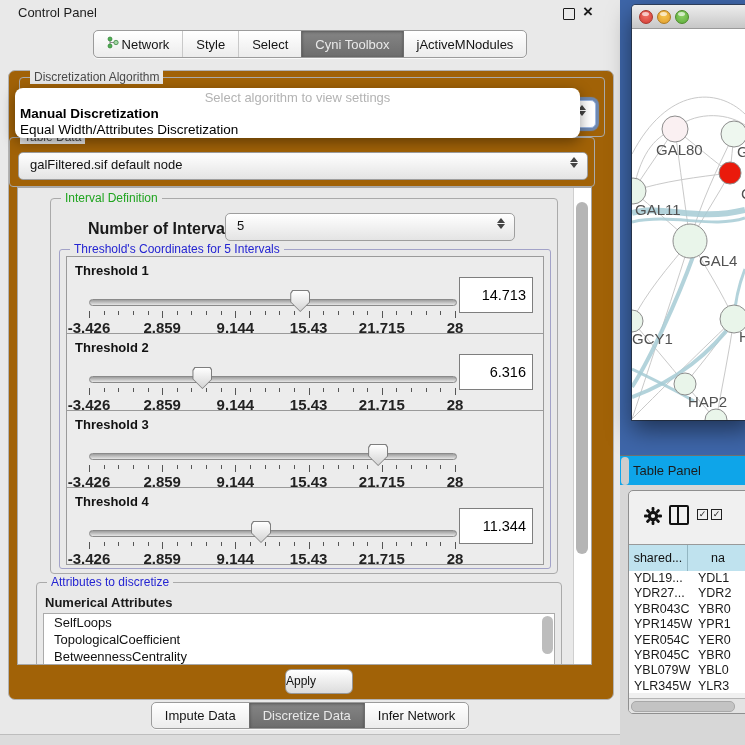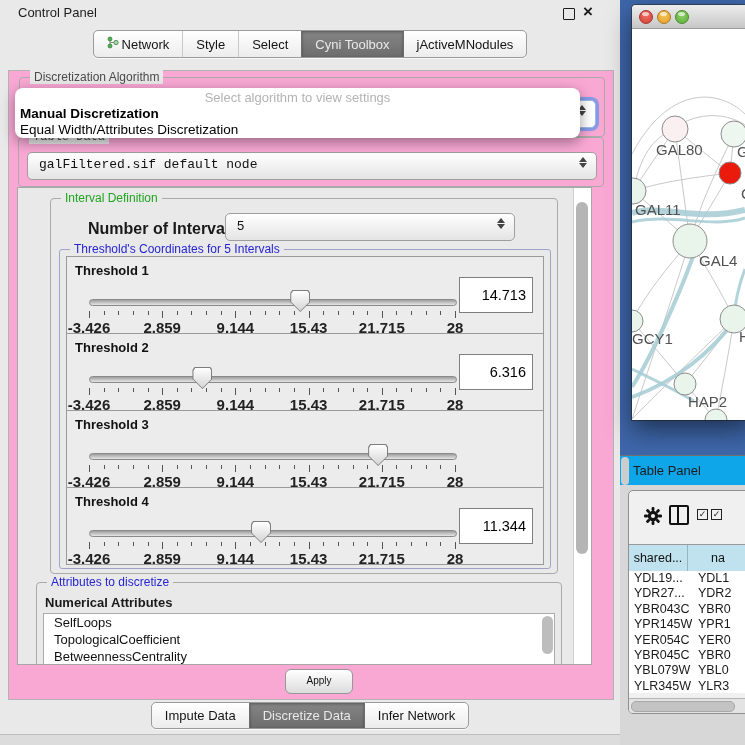--- a/index.html
+++ b/index.html
@@ -24,40 +24,40 @@
   .segmented{display:inline-flex;border:1px solid #9b9b9b;border-radius:5px;overflow:hidden;
     background:linear-gradient(#ffffff,#ececec);box-shadow:0 1px 0 rgba(255,255,255,.7);}
   .segment{padding:5px 13px;font-size:13px;color:#141414;border-left:1px solid #c9c9c9;
     display:flex;align-items:center;gap:3px;white-space:nowrap;}
   .segment:first-child{border-left:none;}
   .segment.selected{background:linear-gradient(#858585,#6d6d6d);color:#e9e9e9;border-left-color:#6d6d6d;
     box-shadow:inset 0 1px 3px rgba(0,0,0,.35);}
   .segment.selected + .segment{border-left-color:#6d6d6d;}
 
   
-  .outer-box{left:8px;top:70px;width:604px;height:628px;border:1px solid #b3b3b3;border-radius:0;background:#f9a8d4;}
+  .outer-box{left:8px;top:70px;width:604px;height:628px;border:1px solid #b3b3b3;border-radius:7px;background:#a16207;}
 
   .group{position:absolute;border:1px solid #aaa;border-radius:4px;}
   .group-title{position:absolute;top:-8px;left:10px;background:#e9e9e9;padding:0 4px;font-size:12px;}
   .gt-gray{color:#4a4a4a;}
   .gt-green{color:#1fa41f;}
   .gt-blue{color:#2424d2;}
 
   .algo-group{left:10px;top:6px;width:584px;height:58px;}
   .algo-combo{position:absolute;left:8px;top:22px;width:566px;height:26px;background:#fff;border:1px solid #9fb9e2;
     border-radius:5px;box-shadow:0 0 1px 3px rgba(92,150,236,.75);}
 
   
   .popup{left:6px;top:17px;width:565px;height:50px;background:#fff;border-radius:8px;z-index:30;
     box-shadow:0 4px 14px rgba(0,0,0,.4);}
   .popup .hint{position:absolute;left:0;top:2px;width:100%;text-align:center;color:#b3b3b3;font-size:13px;}
   .popup .opt1{position:absolute;left:5px;top:18px;font-weight:bold;font-size:13.5px;color:#000;}
   .popup .opt2{position:absolute;left:5px;top:34px;font-size:13.5px;color:#000;}
 
-  .tabledata-group{left:9px;top:66px;width:584px;height:48px;font-family:Liberation Mono, monospace;}
+  .tabledata-group{left:0;top:66px;width:584px;height:48px;}
   .combo{position:absolute;background:linear-gradient(#ffffff,#e4e4e4);border:1px solid #9e9e9e;border-radius:5px;
     font-size:13px;color:#111;}
   .combo .val{position:absolute;left:11px;top:4px;white-space:nowrap;}
   .updown{position:absolute;right:9px;top:4px;width:9px;display:flex;flex-direction:column;align-items:center;gap:1px;}
   .updown .u{width:0;height:0;border-left:4px solid transparent;border-right:4px solid transparent;border-bottom:5px solid #444;}
   .updown .d{width:0;height:0;border-left:4px solid transparent;border-right:4px solid transparent;border-top:5px solid #444;}
   .td-combo{left:8px;top:14px;width:568px;height:26px;}
 
   
   .viewport{left:8px;top:116px;width:573px;height:476px;border:1px solid #a7a7a7;background:#e9e9e9;overflow:hidden;}
@@ -87,21 +87,21 @@
     font-size:14.5px;text-align:right;line-height:34px;padding-right:6px;color:#000;}
 
   .attr-group{left:18px;top:394px;width:524px;height:84px;}
   .attr-label{position:absolute;left:8px;top:12px;font-weight:bold;font-size:13px;}
   .attr-list{position:absolute;left:6px;top:30px;width:510px;height:50px;background:#fff;border:1px solid #ababab;overflow:hidden;}
   .attr-item{padding-left:10px;font-size:13px;line-height:17px;color:#111;white-space:nowrap;}
   .attr-scroll{position:absolute;right:1px;top:2px;width:11px;height:38px;background:#bdbdbd;border-radius:6px;}
 
   .apply-row{left:9px;top:594px;width:602px;height:33px;display:flex;justify-content:center;align-items:center;}
   .apply-btn{width:66px;height:23px;border:1px solid #979797;border-radius:6px;background:linear-gradient(#ffffff,#dcdcdc);
-    font-size:10px;text-align:center;line-height:22px;color:#111;}
+    font-size:12px;text-align:left;line-height:22px;color:#111;}
 
   .bottomtabs{left:0;top:702px;width:620px;}
   .bottom-strip{left:0;top:734px;width:620px;height:11px;background:#dcdcdc;border-top:1px solid #bdbdbd;}
 
   
   .right-region{left:620px;top:0;width:125px;height:745px;background:#d9d9d9;}
   .desktop{position:absolute;left:0;top:0;width:125px;height:455px;background:#3e66a9;}
   .net-window{position:absolute;left:12px;top:5px;width:120px;height:415px;background:#fff;border-radius:4px 4px 0 0;
     box-shadow:0 10px 24px rgba(0,0,0,.5),0 0 0 1px rgba(40,40,40,.55);}
   .net-titlebar{position:absolute;left:0;top:0;width:100%;height:23px;border-radius:4px 4px 0 0;

